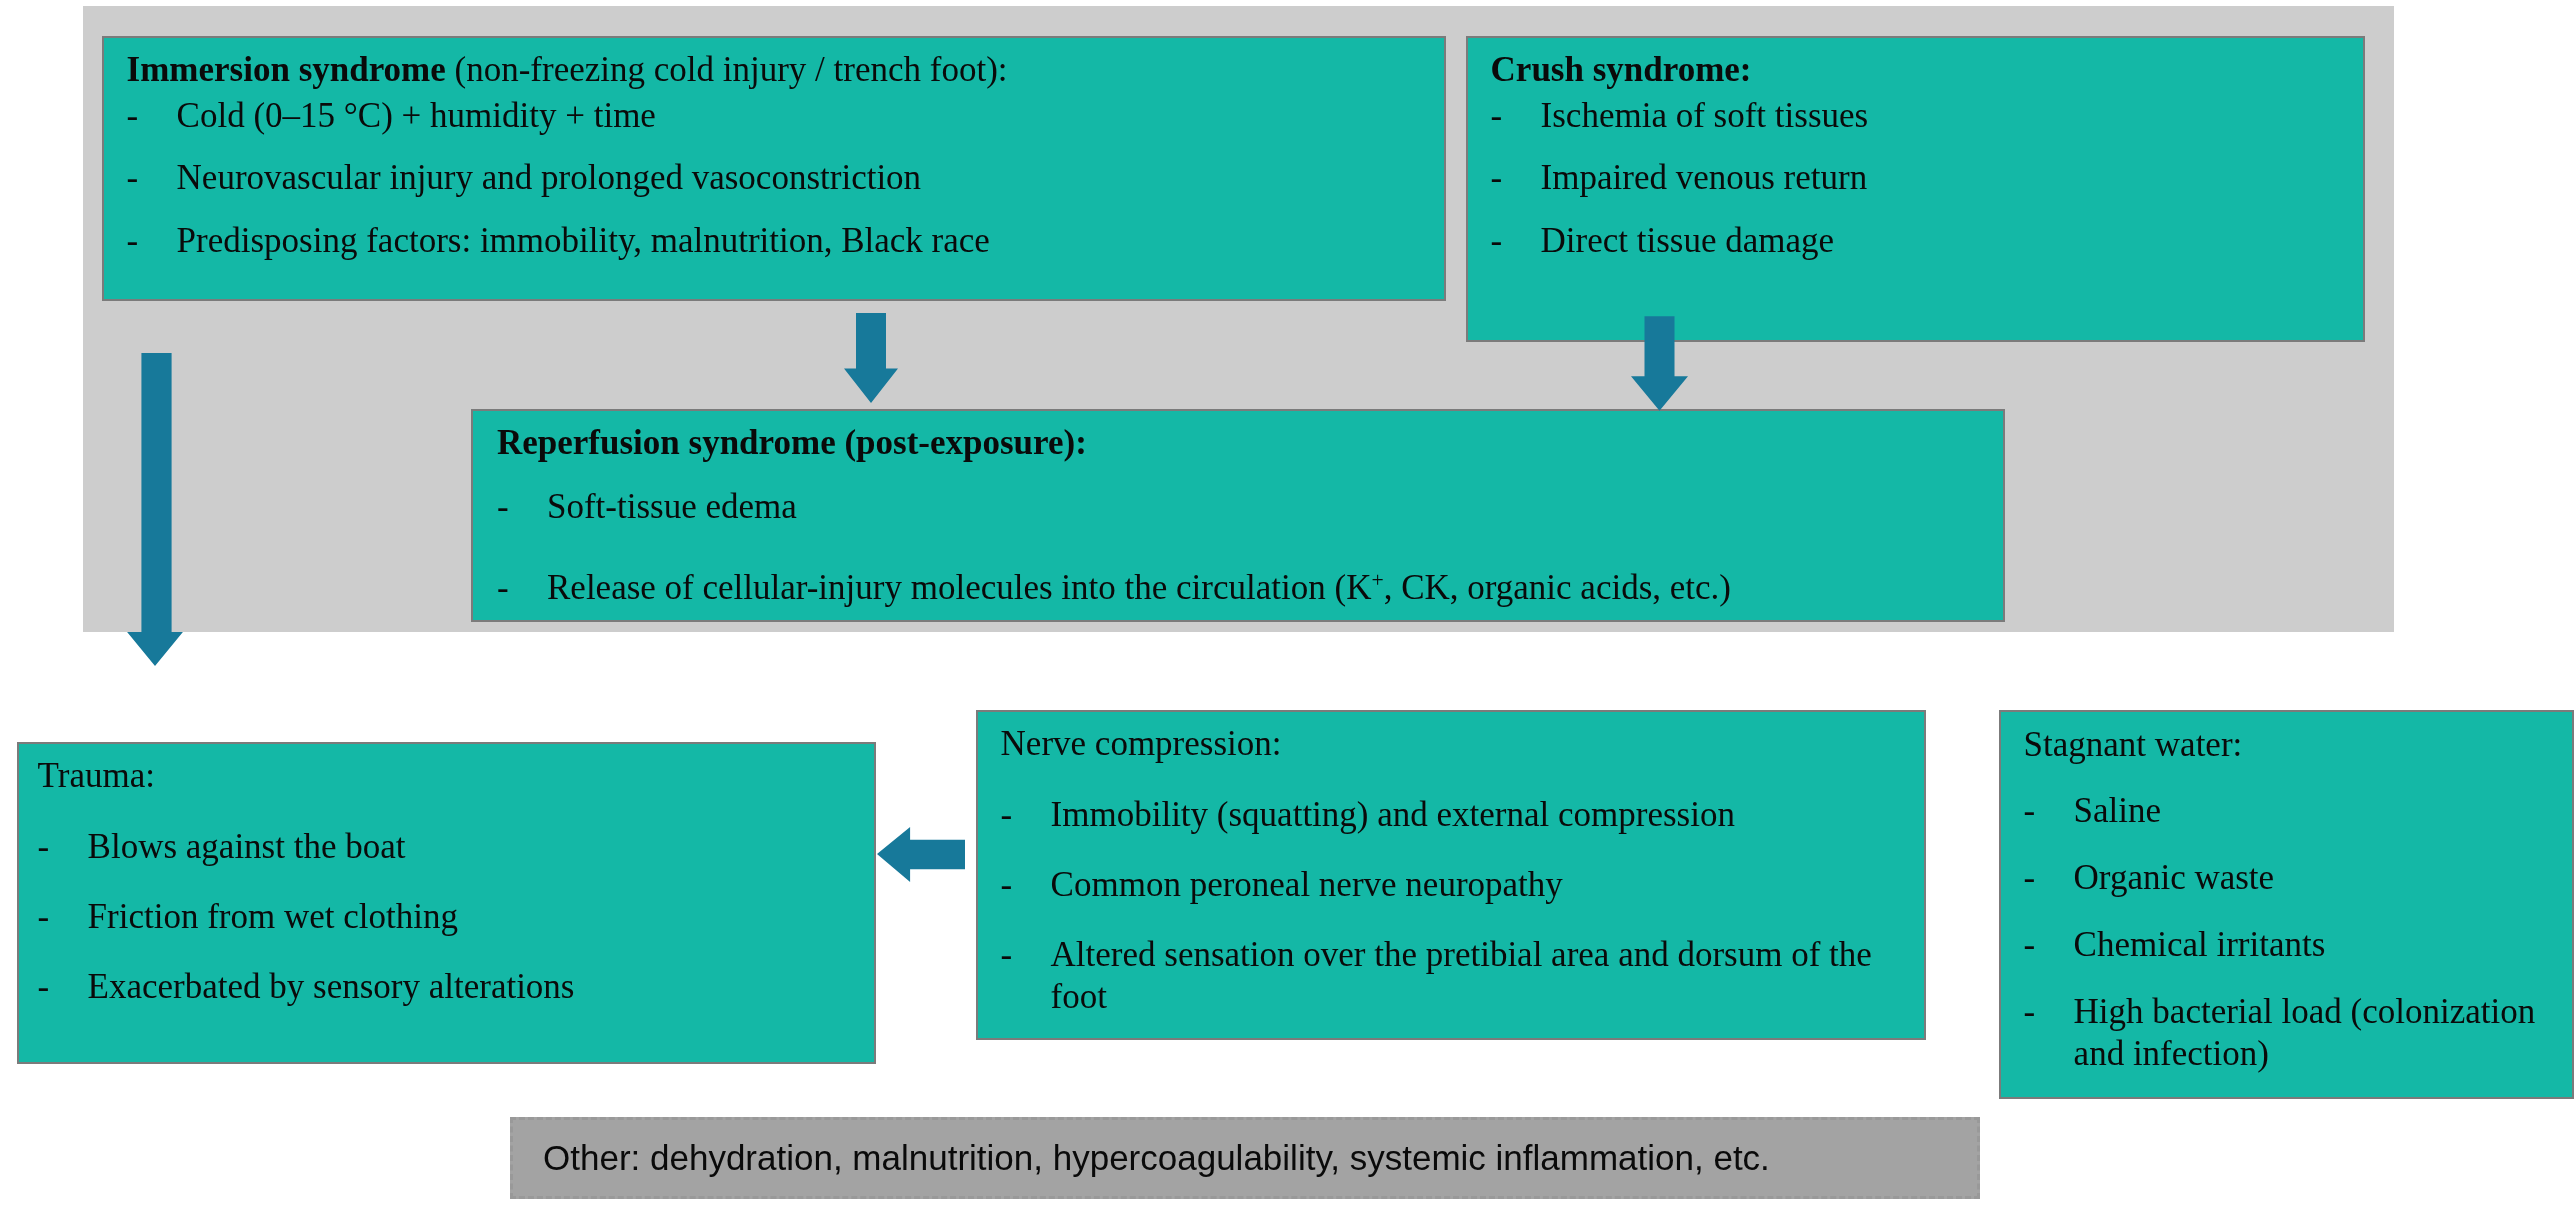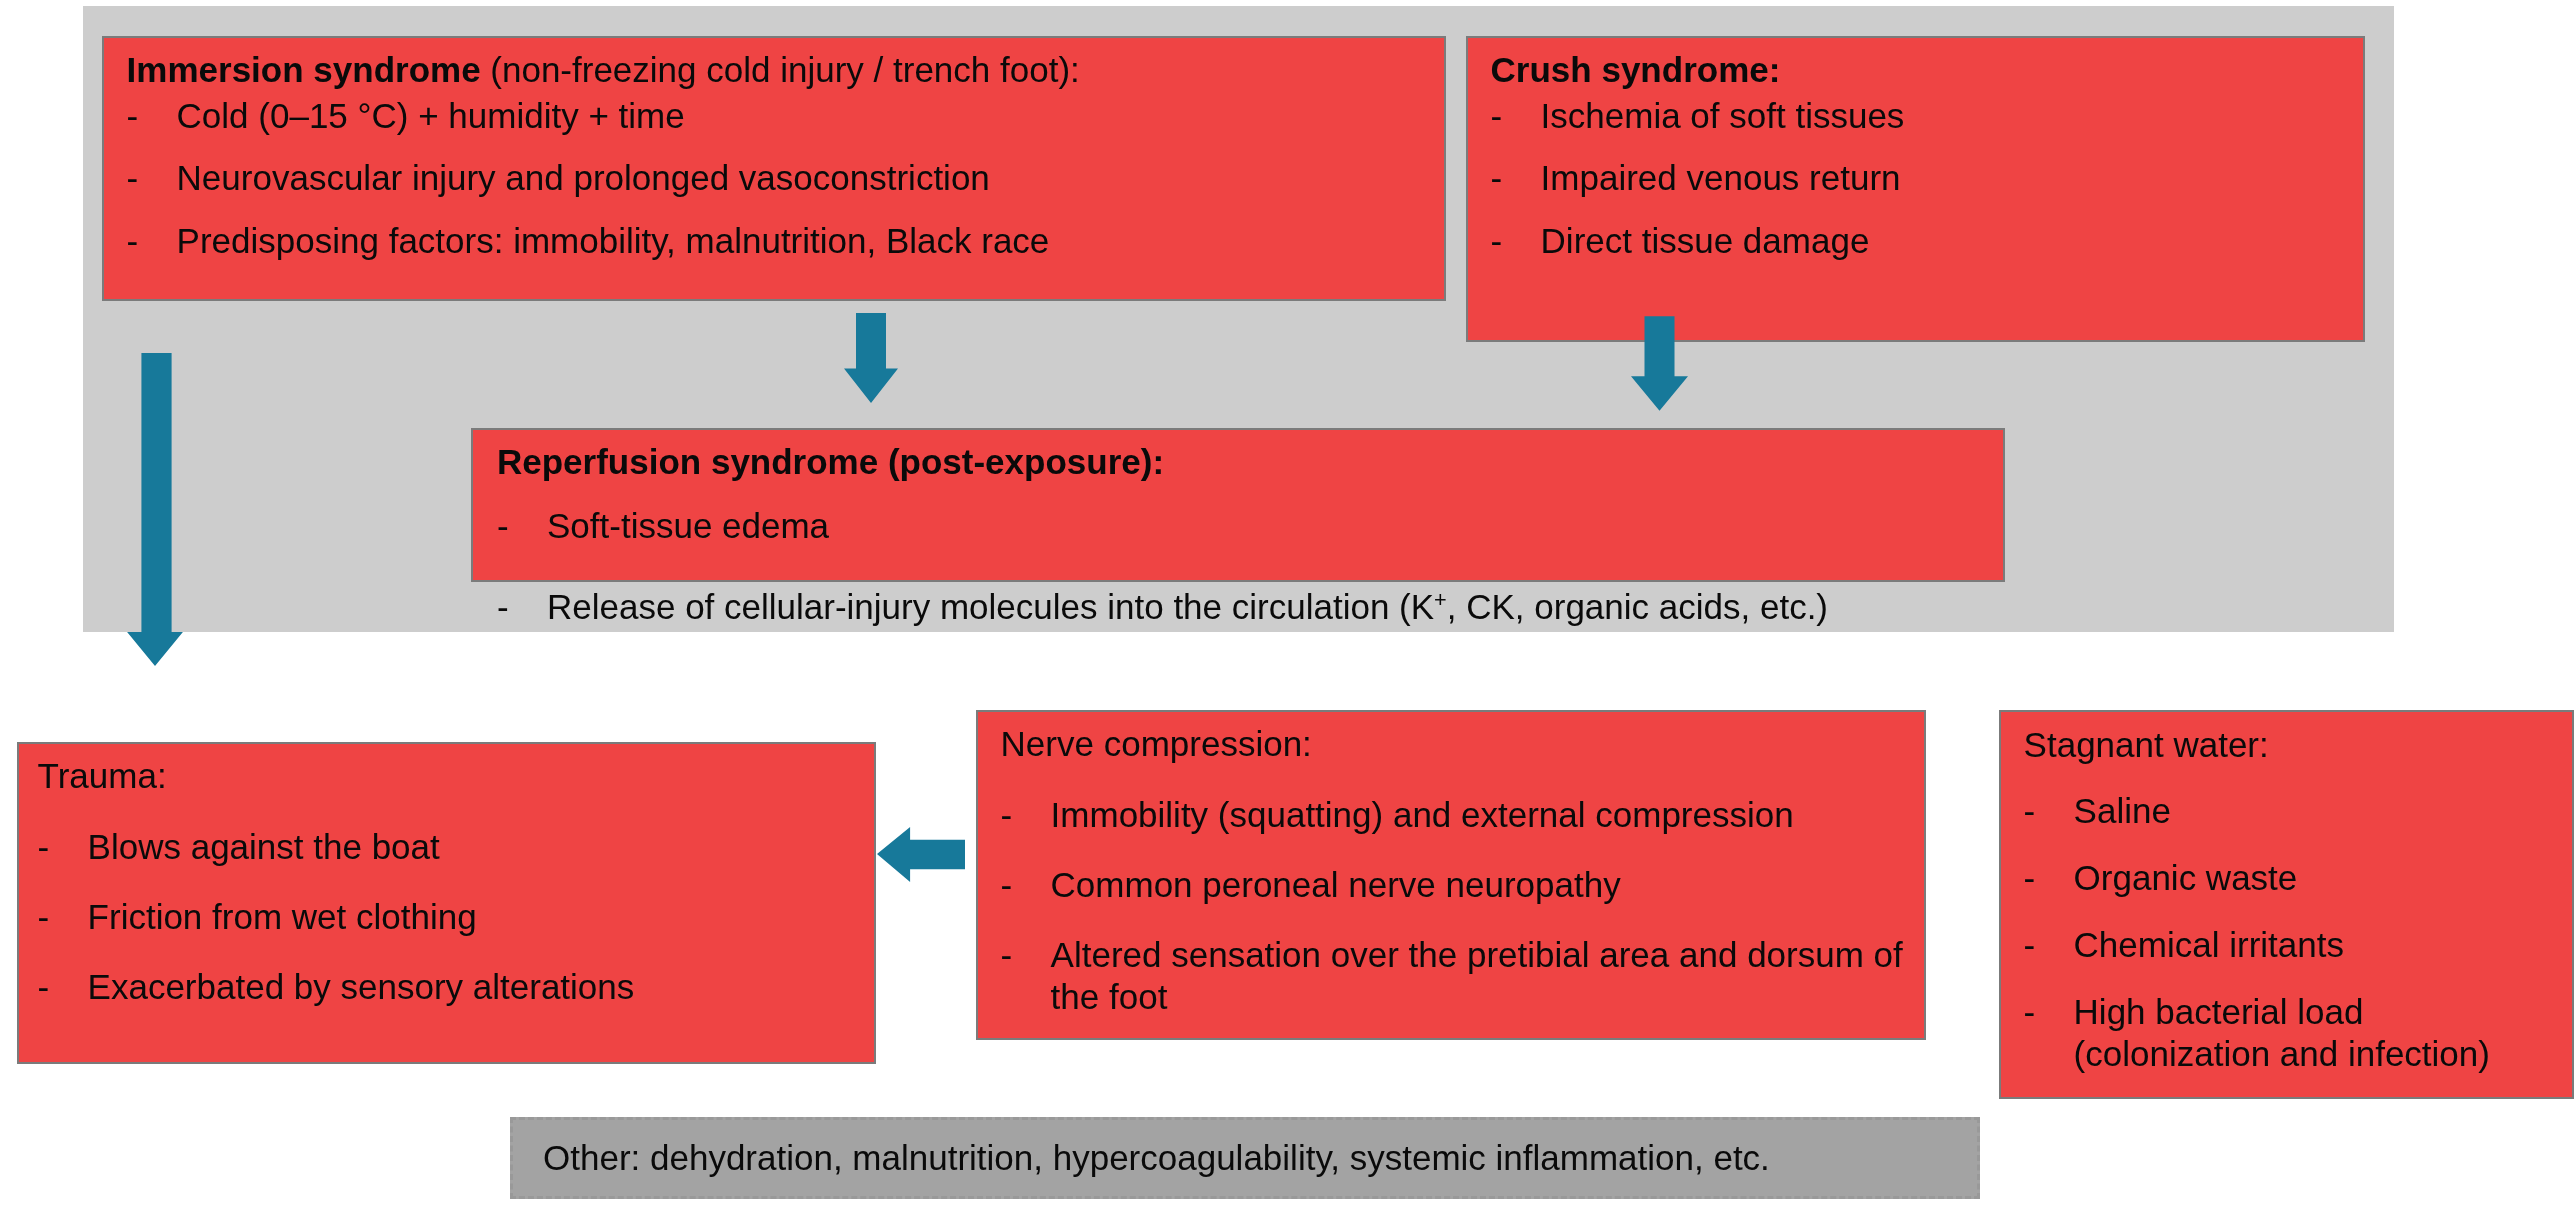--- a/index.html
+++ b/index.html
@@ -15,25 +15,25 @@
     width:2576px;height:1208px;position:relative;background:#ffffff;
     font-family:"Liberation Sans","DejaVu Sans",sans-serif;
     font-size:35px;line-height:42px;color:var(--ink);
     overflow:hidden;
   }
   .panel{
     position:absolute;left:83px;top:6px;width:2311px;height:626px;
     background:var(--panel);
   }
   .box{
-    position:absolute;background:#ef4444;border:2.3px solid var(--border);
+    position:absolute;background:#14b8a6;border:2.3px solid var(--border);font-family:Liberation Serif, serif;
   }
   .box-immersion{left:102px;top:36px;width:1344px;height:265px;padding:10.6px 15px 0 22.6px;}
   .box-crush{left:1466px;top:36px;width:899px;height:306px;padding:10.6px 15px 0 22.6px;}
-  .box-reperfusion{left:471px;top:428px;width:1534px;height:154px;padding:10.6px 15px 0 24px;}
+  .box-reperfusion{left:471px;top:409px;width:1534px;height:213px;padding:10.6px 15px 0 24px;}
   .box-trauma{left:16.6px;top:742px;width:859px;height:322px;padding:10.6px 13.6px 0 19px;}
   .box-nerve{left:976px;top:710px;width:950px;height:330px;padding:10.6px 10.6px 0 22.6px;}
   .box-stagnant{left:1999px;top:710px;width:575px;height:389px;padding:12px 9px 0 22.6px;}
   .box-other{
     left:510px;top:1117px;width:1470px;height:82px;
     position:absolute;background:#a3a3a3;border:3px dashed var(--dashed);
     display:flex;align-items:center;padding:0 22.6px 0 30px;
   }
   .title{white-space:nowrap;}
   .b{font-weight:bold;}

